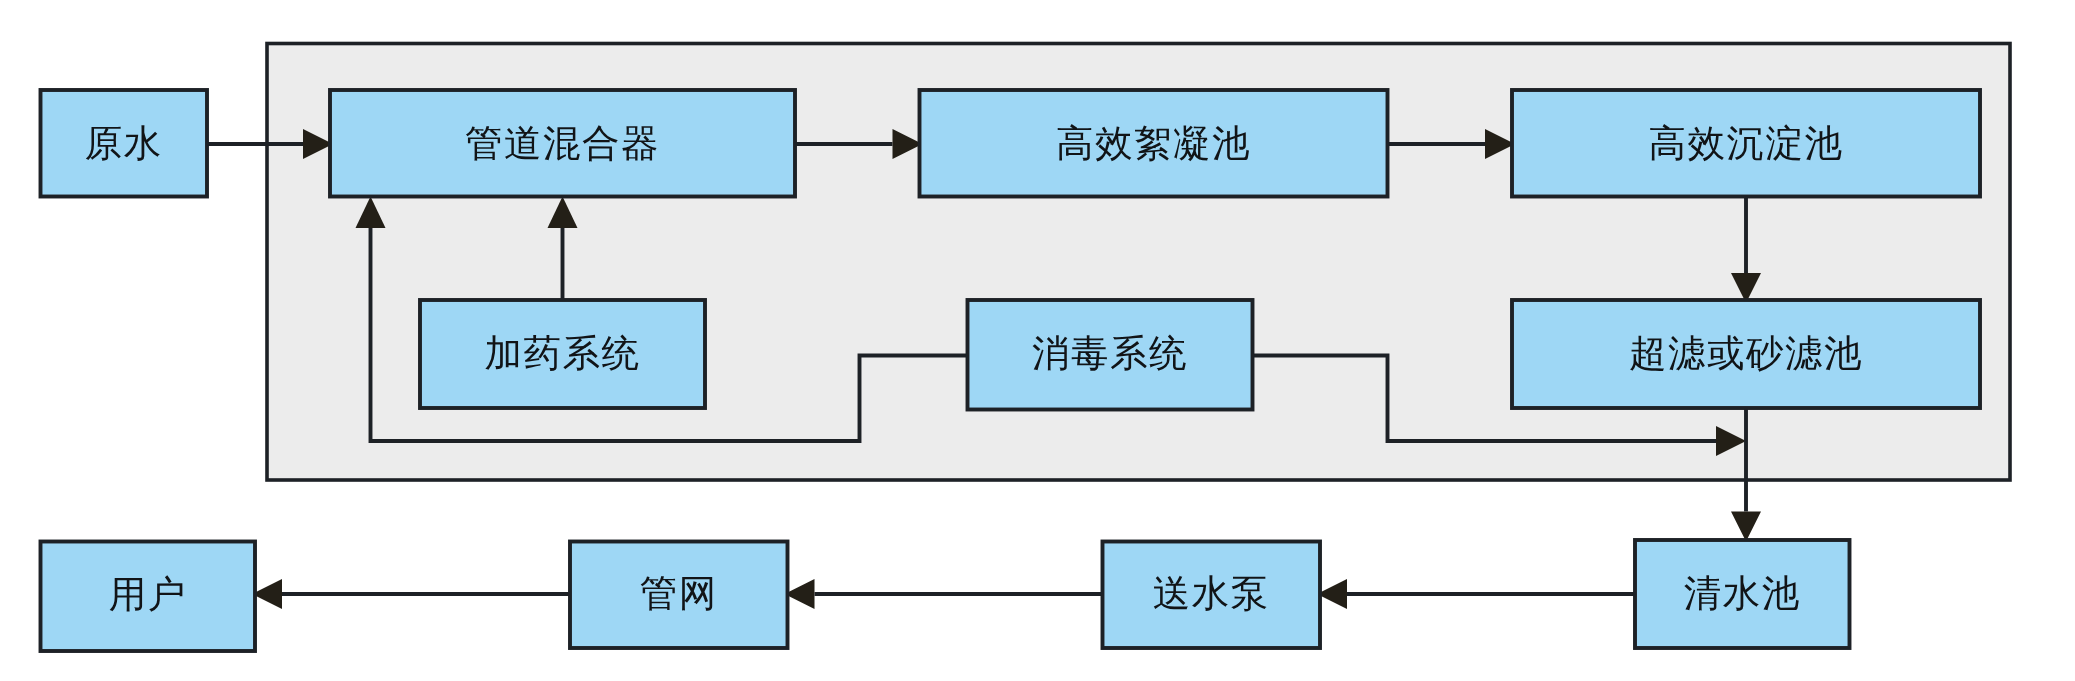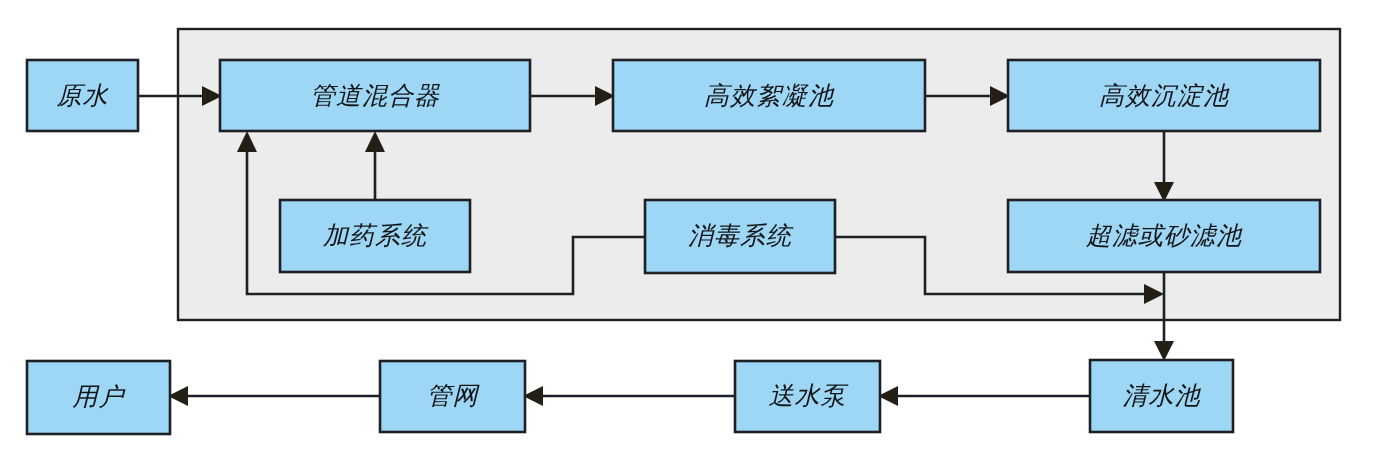--- a/index.html
+++ b/index.html
@@ -11,21 +11,20 @@
     width: 1383px;
     height: 454px;
     font-family: "DejaVu Sans", "Liberation Sans", sans-serif;
     overflow: hidden;
   }
   #diagram-root {
     position: relative;
     width: 1383px;
     height: 454px;
     background: #ffffff;
-    font-style: italic;
   }
   svg#flow-svg {
     position: absolute;
     left: 0;
     top: 0;
     width: 1383px;
     height: 454px;
     display: block;
   }
   .group-zone {

